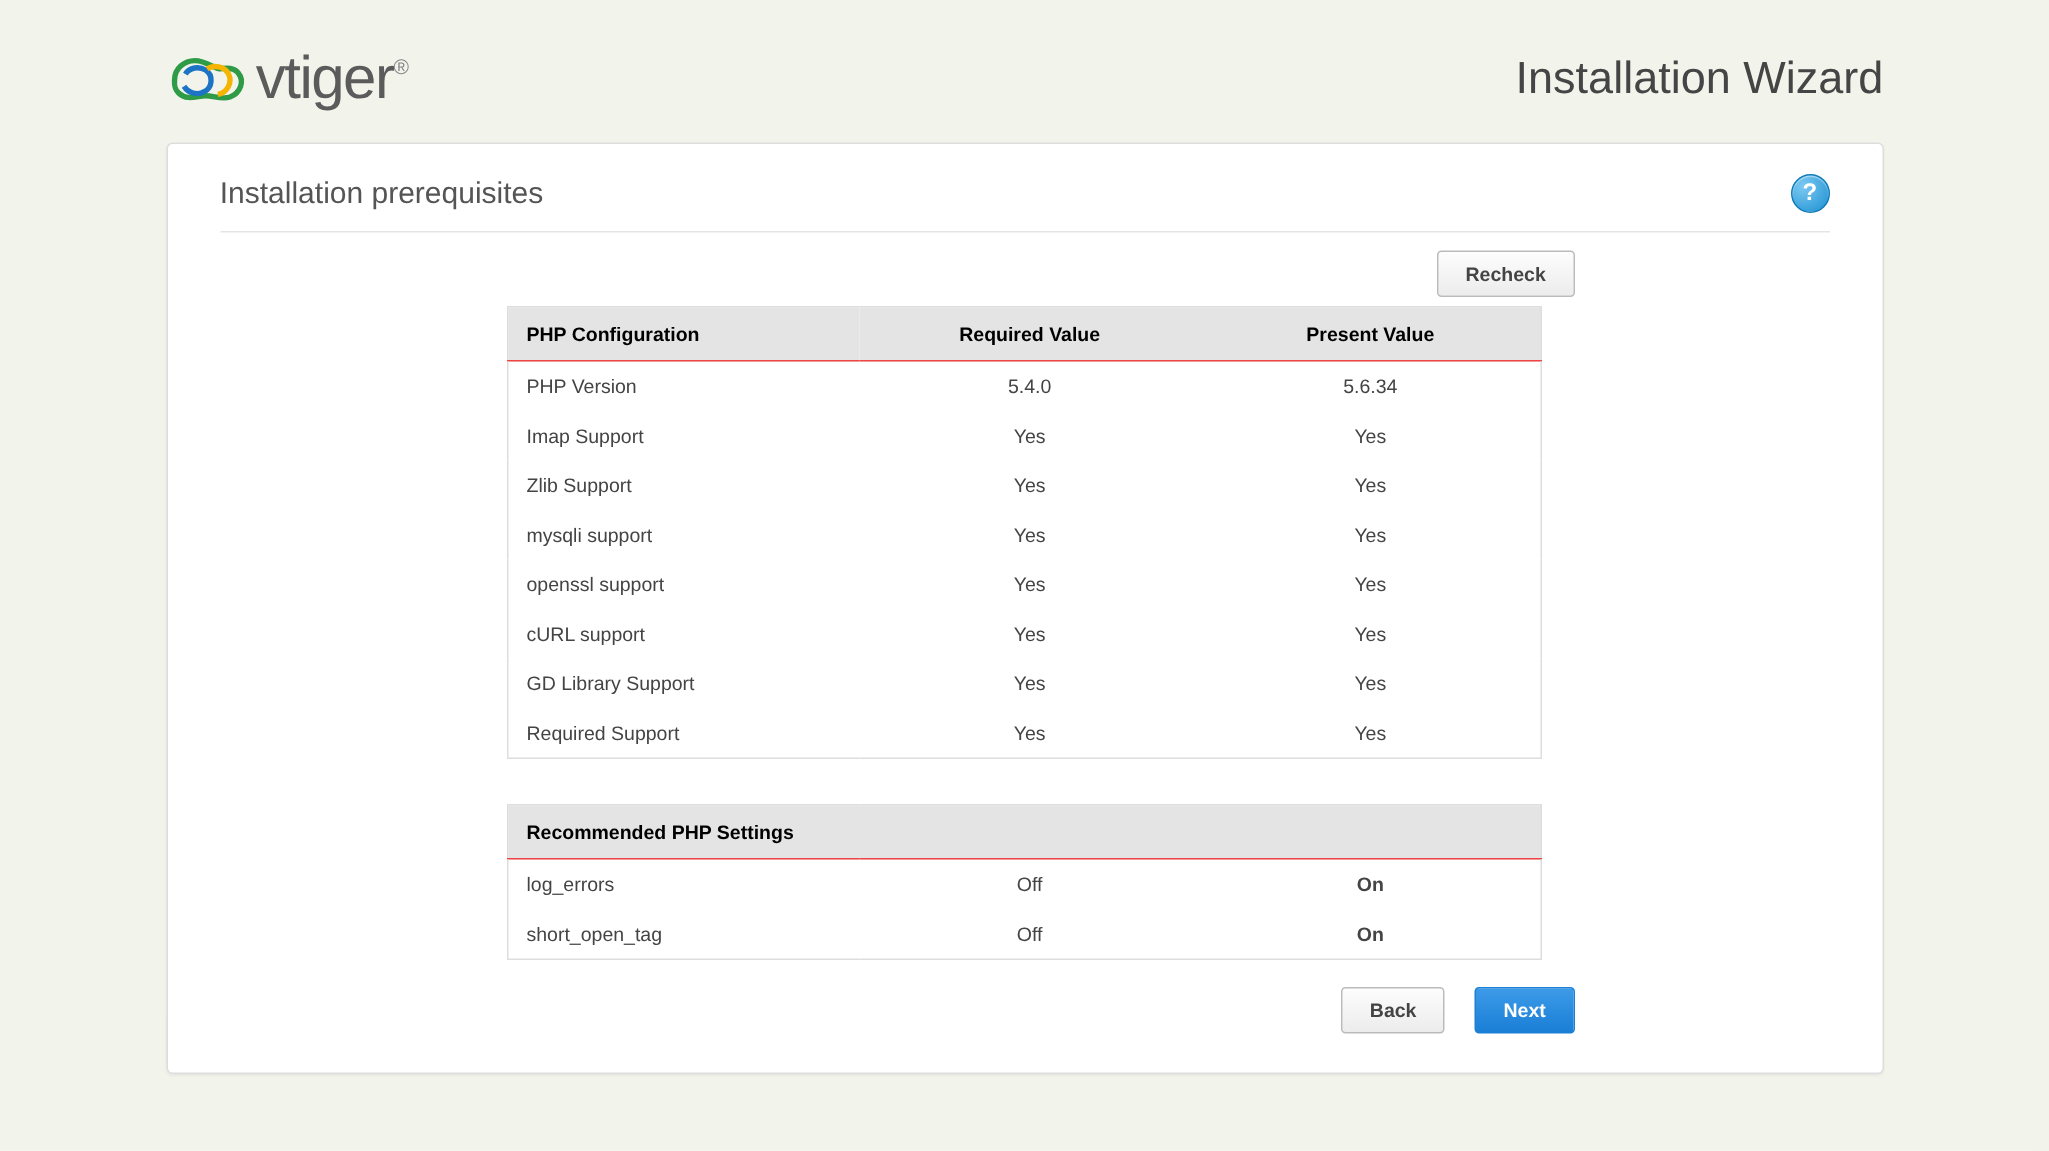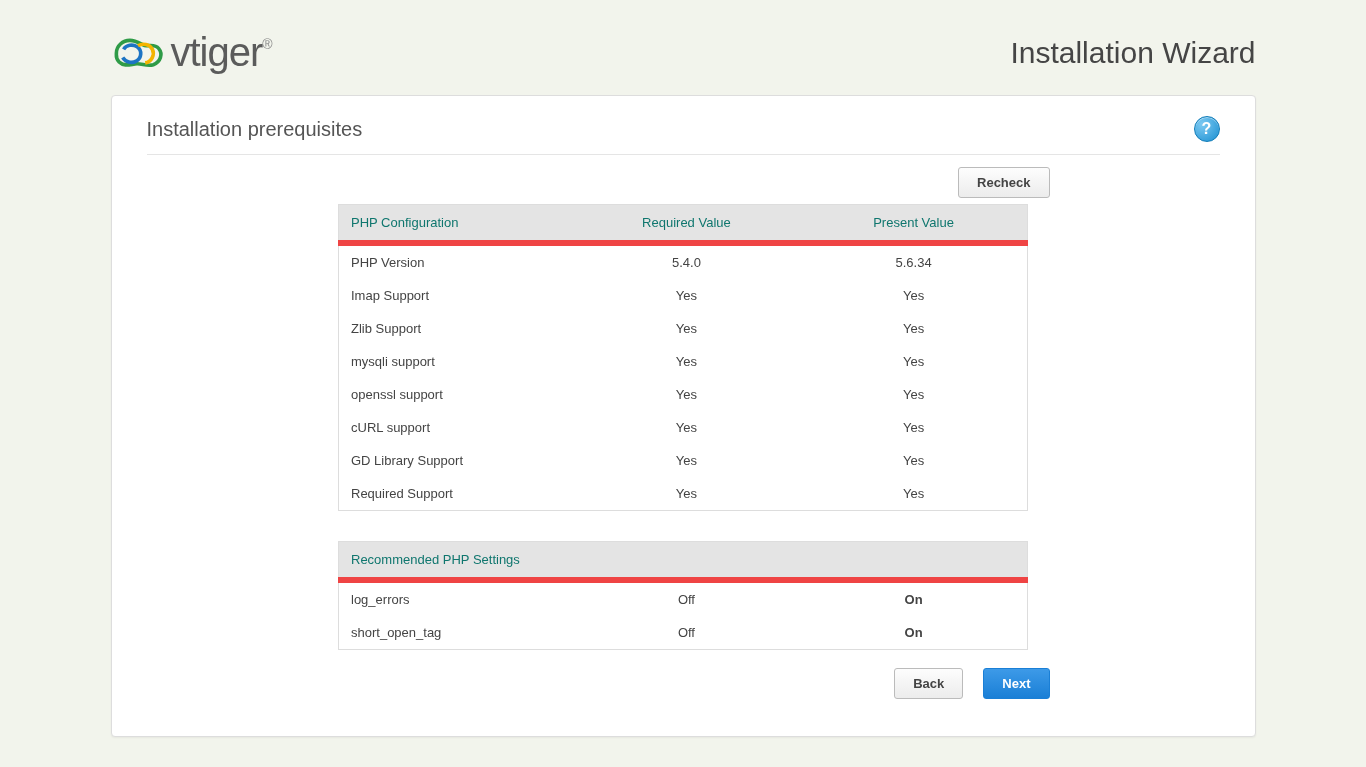--- a/index.html
+++ b/index.html
@@ -44,21 +44,21 @@
   .wizard-title {
     font-size: 30px;
     color: #454545;
     font-weight: 400;
     text-align: center;
   }
   .card {
     background: #fff;
     border: 1px solid #ddd;
     border-radius: 4px;
-    padding: 20px 35px 37px 35px;
+    padding: 20px 35px 26px 35px;
     box-shadow: 0 1px 2px rgba(0,0,0,0.05);
   }
   .card-head {
     display: flex;
     justify-content: space-between;
     align-items: center;
     border-bottom: 1px solid #e5e5e5;
     padding-bottom: 12px;
     margin-bottom: 12px;
   }
@@ -107,26 +107,26 @@
     margin: 0 auto;
   }
   table.cfg {
     width: 100%;
     border-collapse: collapse;
     border: 1px solid #ddd;
     margin-bottom: 30px;
   }
   table.cfg thead th {
     background: #e4e4e4;
-    color: #0f766e;
+    color: #000000;
     font-size: 13px;
-    font-weight: normal;
+    font-weight: bold;
     text-align: left;
     padding: 10px 12px;
-    border-bottom: 6px solid #ef4444;
+    border-bottom: 1px solid #ef4444;
   }
   table.cfg thead th.center { text-align: center; }
   table.cfg td {
     padding: 9px 12px;
     font-size: 13px;
     color: #444;
   }
   table.cfg td.center { text-align: center; }
   .warn { color: #d00000; font-weight: bold; }
   .nav-row {

